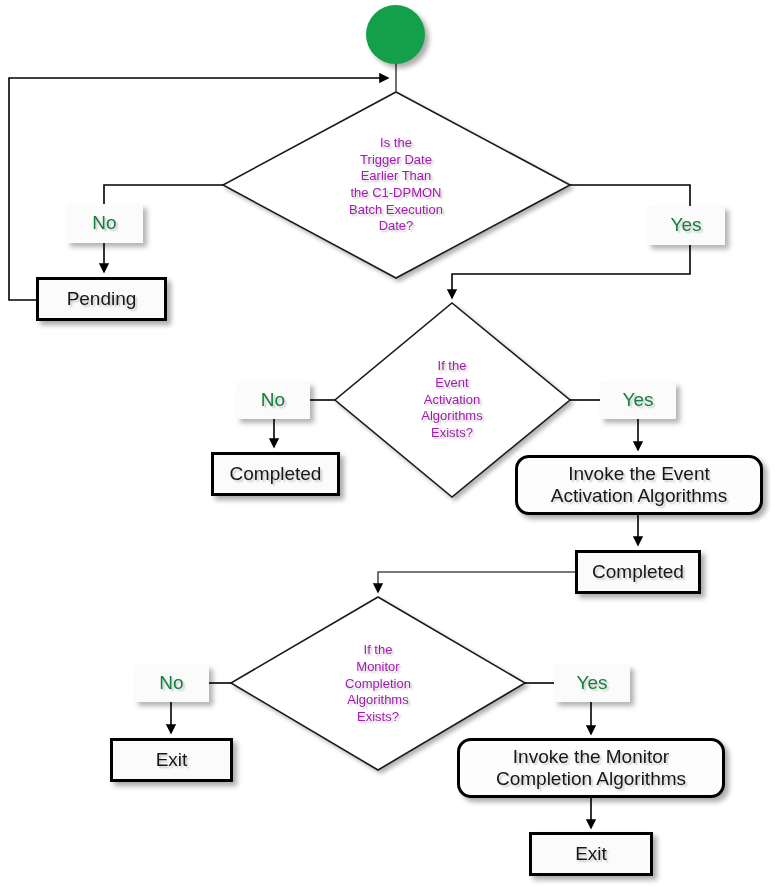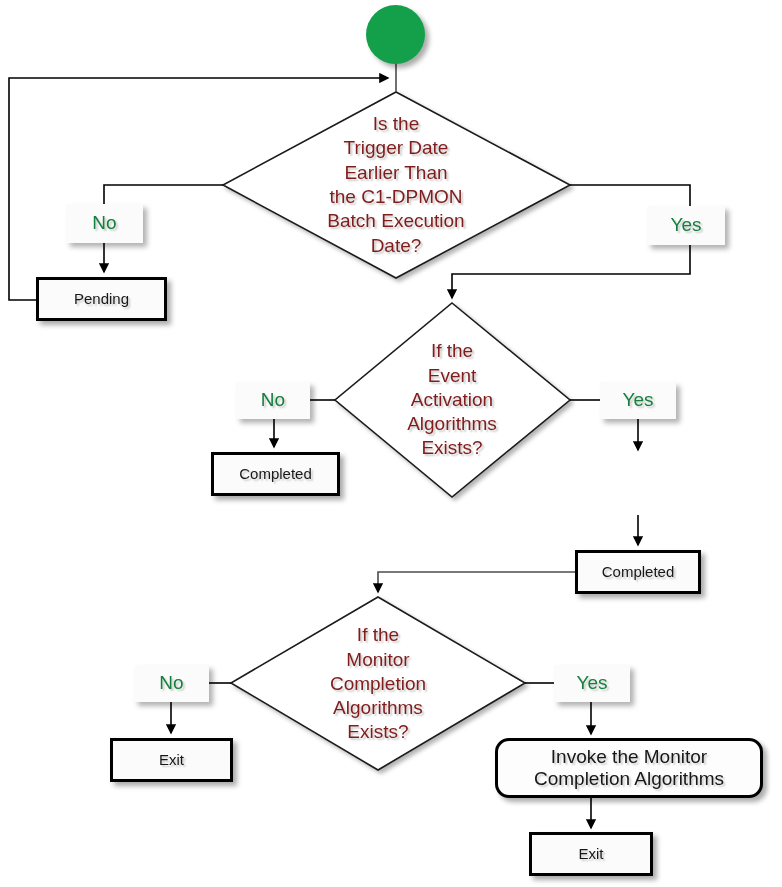--- a/index.html
+++ b/index.html
@@ -33,43 +33,43 @@
     justify-content: center;
     text-align: center;
     color: #171717;
     line-height: 1.18;
   }
   
   .box {
     background: #fbfbfb;
     border: 3px solid #000000;
     box-shadow: 4px 4px 5px rgba(0,0,0,0.33);
-    font-size: 15px;
+    font-size: 19px;
   }
   
   .rounded {
     background: #fdfdfd;
     border: 3px solid #000000;
     border-radius: 14px;
     box-shadow: 4px 4px 5px rgba(0,0,0,0.33);
     font-size: 19px;
     padding: 0 8px;
   }
   
   .elabel {
     background: #fbfbfb;
     border: none;
     box-shadow: 4px 4px 5px rgba(0,0,0,0.30);
     font-size: 19px;
     color: #15803d;
   }
   
   .diamond-label {
-    font-size: 19px;
-    color: #7f1d1d;
+    font-size: 13px;
+    color: #a21caf;
     white-space: pre-line;
     line-height: 1.28;
     text-shadow: 2px 2px 2px rgba(0,0,0,0.22);
   }
   .start-dot {
     position: absolute;
     border-radius: 50%;
     box-shadow: 4px 4px 5px rgba(0,0,0,0.33);
   }
   .box span, .rounded span, .elabel span {
@@ -163,20 +163,24 @@
   </div>
 
   <div class="node elabel" style="left:600px; top:382px; width:76px; height:37px;">
     <span>Yes</span>
   </div>
 
   <div class="node box" style="left:211px; top:452px; width:129px; height:44px;">
     <span>Completed</span>
   </div>
 
+  <div class="node rounded" style="left:515px; top:455px; width:248px; height:60px;">
+    <span>Invoke the Event
+Activation Algorithms</span>
+  </div>
 
   <div class="node box" style="left:575px; top:550px; width:126px; height:44px;">
     <span>Completed</span>
   </div>
 
   <div class="node diamond-label" style="left:296px; top:616px; width:164px; height:136px;">
     <span>If the
 Monitor
 Completion
 Algorithms
@@ -188,21 +192,21 @@
   </div>
 
   <div class="node elabel" style="left:554px; top:665px; width:76px; height:37px;">
     <span>Yes</span>
   </div>
 
   <div class="node box" style="left:110px; top:738px; width:123px; height:44px;">
     <span>Exit</span>
   </div>
 
-  <div class="node rounded" style="left:457px; top:738px; width:268px; height:60px;margin-left:38px;">
+  <div class="node rounded" style="left:457px; top:738px; width:268px; height:60px;">
     <span>Invoke the Monitor
 Completion Algorithms</span>
   </div>
 
   <div class="node box" style="left:529px; top:832px; width:124px; height:44px;">
     <span>Exit</span>
   </div>
 
 </div>
 

